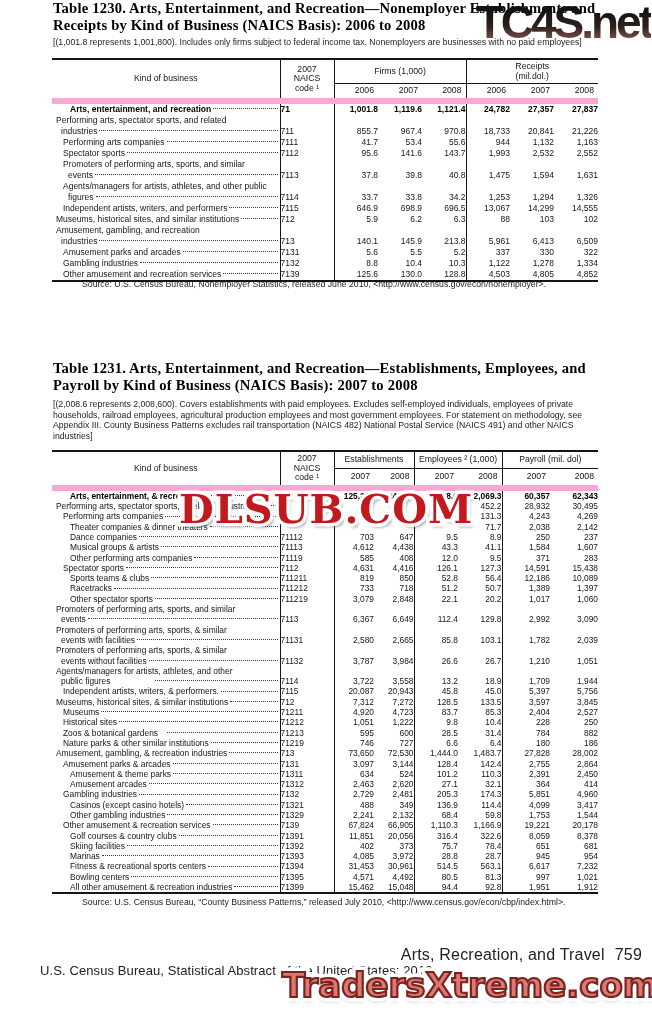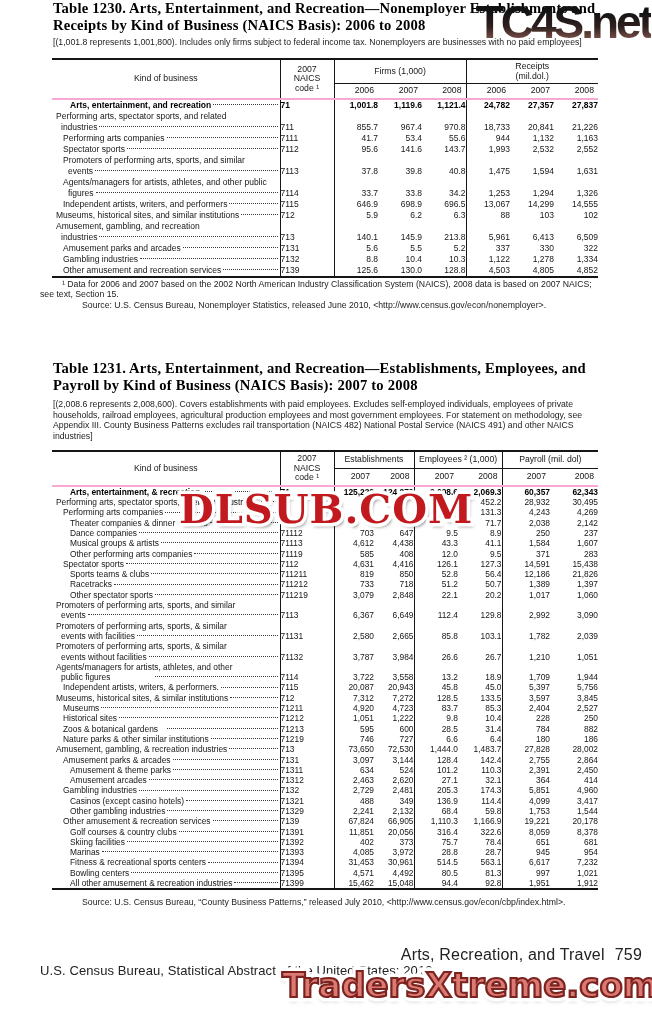--- a/index.html
+++ b/index.html
@@ -18,21 +18,21 @@
   #block1231 .b-table{top:90px;}
   .b-foot{position:absolute;left:-12px;width:566px;font-size:8.7px;line-height:10.4px;color:#1c1c1c;}
   #block1230 .b-foot{top:279px;}
   #block1231 .b-foot{top:537px;}
   .fn-p{text-indent:22px;margin:0;}
   .src-p{text-indent:42px;margin:0;}
   
   table.cb{border-collapse:collapse;table-layout:fixed;width:546px;
            border-top:2px solid #151515;border-bottom:2px solid #151515;}
   table.cb th{font-weight:400;font-size:8.7px;line-height:9.6px;text-align:center;
-              vertical-align:middle;padding:2px 1px;border-bottom:2px solid #f9a8d4;
+              vertical-align:middle;padding:2px 1px;border-bottom:6px solid #f9a8d4;
               white-space:pre-line;color:#151515;}
   table.cb th.h-group{border-bottom:1px solid #151515;}
   table.cb th.h-year{padding:2px 4px 2px 1px;text-align:right;}
   .bl{border-left:1px solid #151515;}
   table.cb td{vertical-align:bottom;padding:0;font-size:8.5px;color:#161616;}
   table.t1230 td{line-height:11px;}
   table.t1231 td{line-height:10.3px;font-size:8.4px;}
   td.lab{overflow:hidden;}
   td.code{padding-left:4px;white-space:nowrap;}
   td.num{text-align:right;padding-right:5px;white-space:nowrap;}
@@ -285,21 +285,20 @@
               <td class="num">130.0</td>
               <td class="num">128.8</td>
               <td class="num bl">4,503</td>
               <td class="num">4,805</td>
               <td class="num">4,852</td>
             </tr>
           </tbody>
       </table>
     </div>
     <div class="b-foot">
-      <p class="fn-p">¹ Data for 2006 and 2007 based on the 2002 North American Industry Classification System (NAICS), 2008 data is based on 2007 NAICS; see text, Section 15.</p>
       <p class="src-p">Source: U.S. Census Bureau, Nonemployer Statistics, released June 2010, &lt;http://www.census.gov/econ/nonemployer&gt;.</p>
     </div>
   </div>
 
   <div id="block1231" class="tblock" style="top:360px">
     <div class="b-title">Table 1231. Arts, Entertainment, and Recreation—Establishments, Employees, and Payroll by Kind of Business (NAICS Basis): 2007 to 2008</div>
     <div class="b-note">[(2,008.6 represents 2,008,600). Covers establishments with paid employees. Excludes self-employed individuals, employees of private households, railroad employees, agricultural production employees and most government employees. For statement on methodology, see Appendix III. County Business Patterns excludes rail transportation (NAICS 482) National Postal Service (NAICS 491) and other NAICS industries]</div>
     <div class="b-table">
       <table class="cb t1231" id="tbl1231">
         <colgroup>
@@ -458,21 +457,21 @@
                   <span class="lt">Sports teams &amp; clubs</span>
                   <span class="leader"></span>
                 </div>
               </td>
               <td class="code bl">711211</td>
               <td class="num bl">819</td>
               <td class="num">850</td>
               <td class="num bl">52.8</td>
               <td class="num">56.4</td>
               <td class="num bl">12,186</td>
-              <td class="num">21,826</td>
+              <td class="num">10,089</td>
             </tr>
             <tr>
               <td class="lab">
                 <div class="lab-line lab-flex" style="padding-left: 18px;">
                   <span class="lt">Racetracks</span>
                   <span class="leader"></span>
                 </div>
               </td>
               <td class="code bl">711212</td>
               <td class="num bl">733</td>

